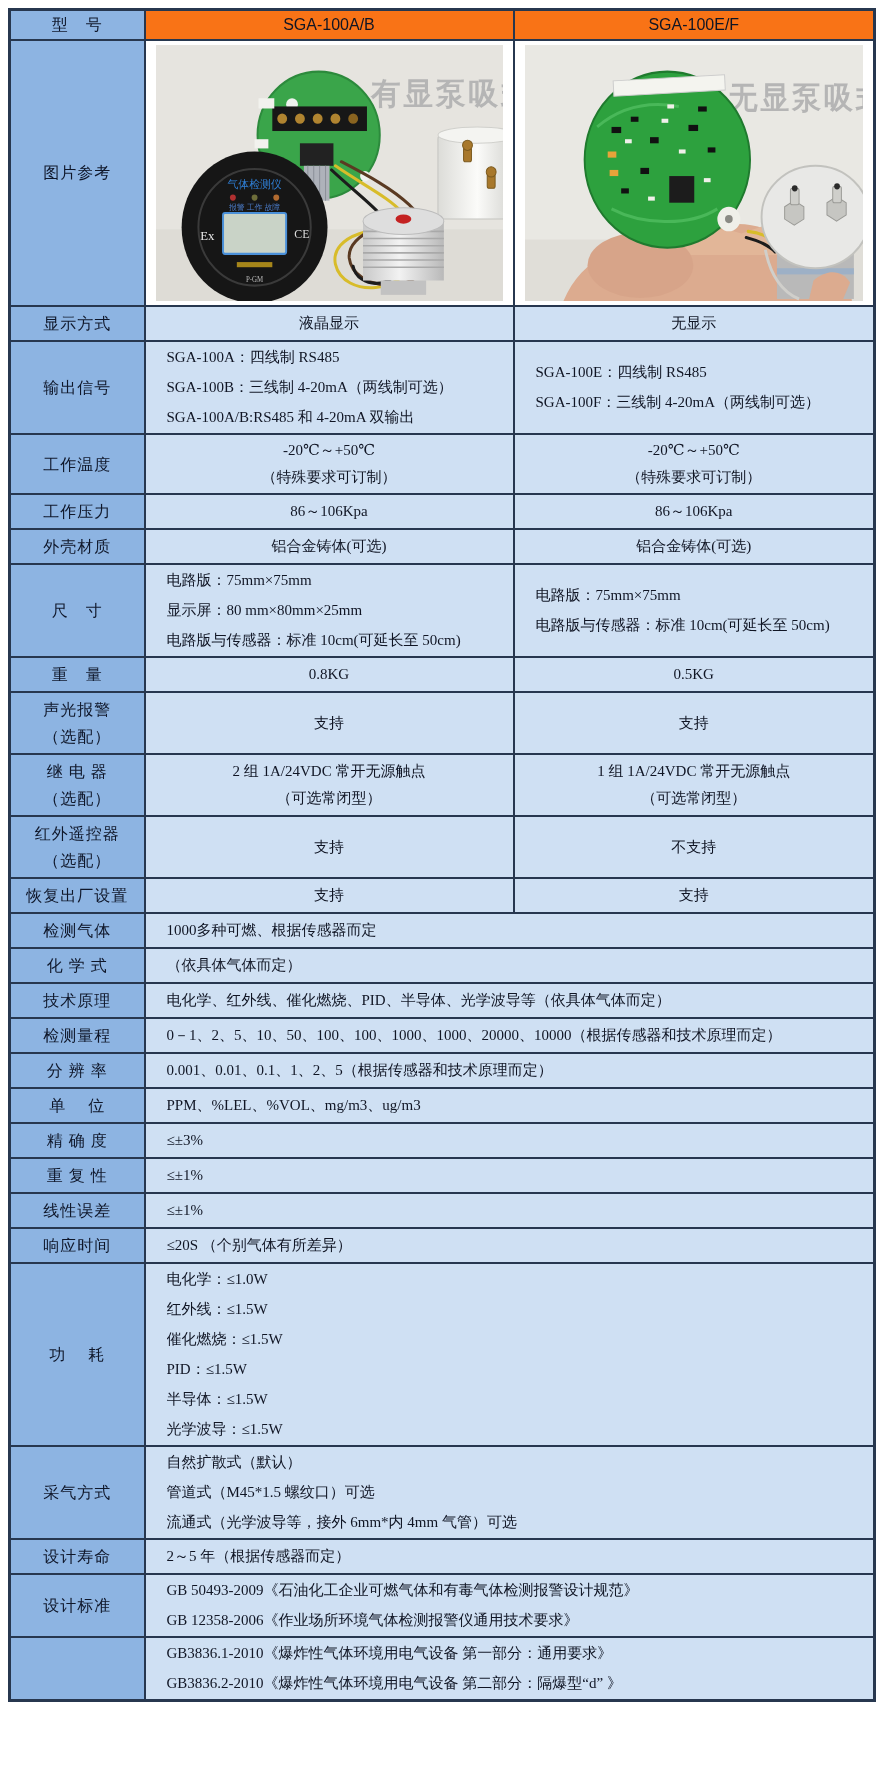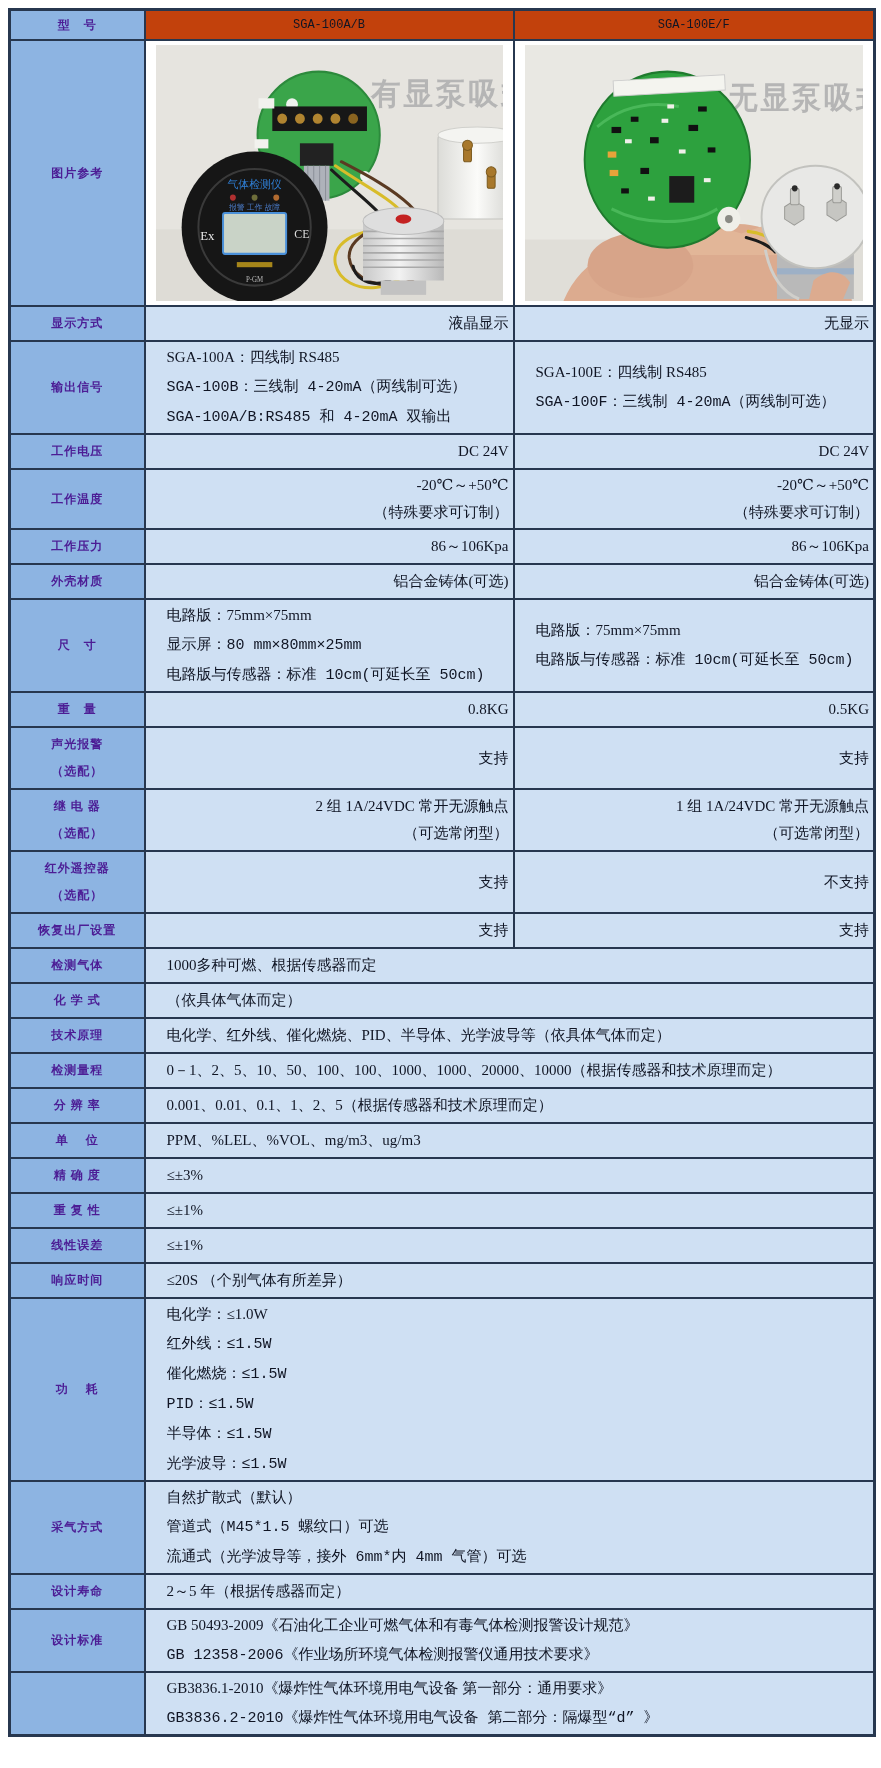--- a/index.html
+++ b/index.html
@@ -8,32 +8,32 @@
     font-family:"Liberation Serif","DejaVu Serif",serif;
     color:#101524;
   }
   .page{padding:8px 8px 0 8px;}
   table.spec{
     border-collapse:collapse;table-layout:fixed;width:865px;
     border:3px solid #27374f;
   }
   td{border:2px solid #27374f;vertical-align:middle;padding:2px 4px;}
   td.lbl{
-    background:#8db4e2;text-align:center;font-weight:bold;
-    font-size:12px;color:#4c1d95;letter-spacing:1px;padding:3px 2px;
+    background:#8db4e2;text-align:center;font-weight:normal;
+    font-size:16px;color:#0f172a;letter-spacing:1px;padding:3px 2px;
   }
   td.model{
-    background:#c2410c;text-align:center;font-size:12px;height:24px;
-    font-family:Liberation Mono, monospace;
+    background:#f97316;text-align:center;font-size:16px;height:24px;
+    font-family:Liberation Sans, sans-serif;
   }
   td.cell{background:#cfe0f3;font-size:15px;}
-  td.c-center{text-align:right;}
+  td.c-center{text-align:center;}
   td.c-left{text-align:left;padding-left:21px;padding-right:4px;}
   .line{line-height:27px;white-space:nowrap;overflow:hidden;}
-  td.c-left .line + .line{margin-top:3px;font-family:Liberation Mono, monospace;}
+  td.c-left .line + .line{margin-top:3px;}
   td.photo-cell{background:#ffffff;height:256px;padding:4px 10px;}
   td.photo-cell svg{display:block;width:100%;height:100%;}
   .wm{font-size:30px;fill:#b5b5b5;letter-spacing:3px;font-weight:bold;}
 </style>
 </head>
 <body>
 
 <div class="page">
 <table class="spec">
   <colgroup>
@@ -228,31 +228,20 @@
             <div class="line">SGA-100B：三线制 4-20mA（两线制可选）</div>
             <div class="line">SGA-100A/B:RS485 和 4-20mA 双输出</div>
           </td>
           <td class="cell c-left">
             <div class="line">SGA-100E：四线制 RS485</div>
             <div class="line">SGA-100F：三线制 4-20mA（两线制可选）</div>
           </td>
         </tr>
         <tr>
           <td class="lbl">
-            <div class="line">工作电压</div>
-          </td>
-          <td class="cell c-center">
-            <div class="line">DC 24V</div>
-          </td>
-          <td class="cell c-center">
-            <div class="line">DC 24V</div>
-          </td>
-        </tr>
-        <tr>
-          <td class="lbl">
             <div class="line">工作温度</div>
           </td>
           <td class="cell c-center">
             <div class="line">-20℃～+50℃</div>
             <div class="line">（特殊要求可订制）</div>
           </td>
           <td class="cell c-center">
             <div class="line">-20℃～+50℃</div>
             <div class="line">（特殊要求可订制）</div>
           </td>

